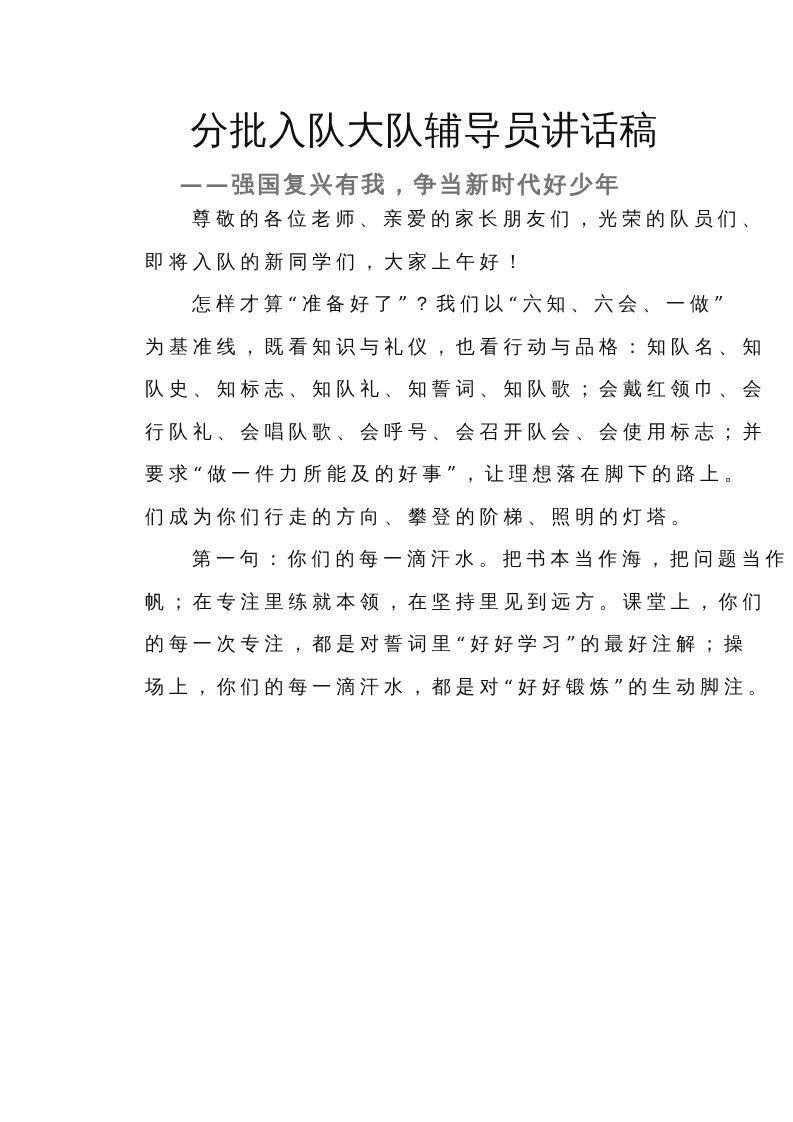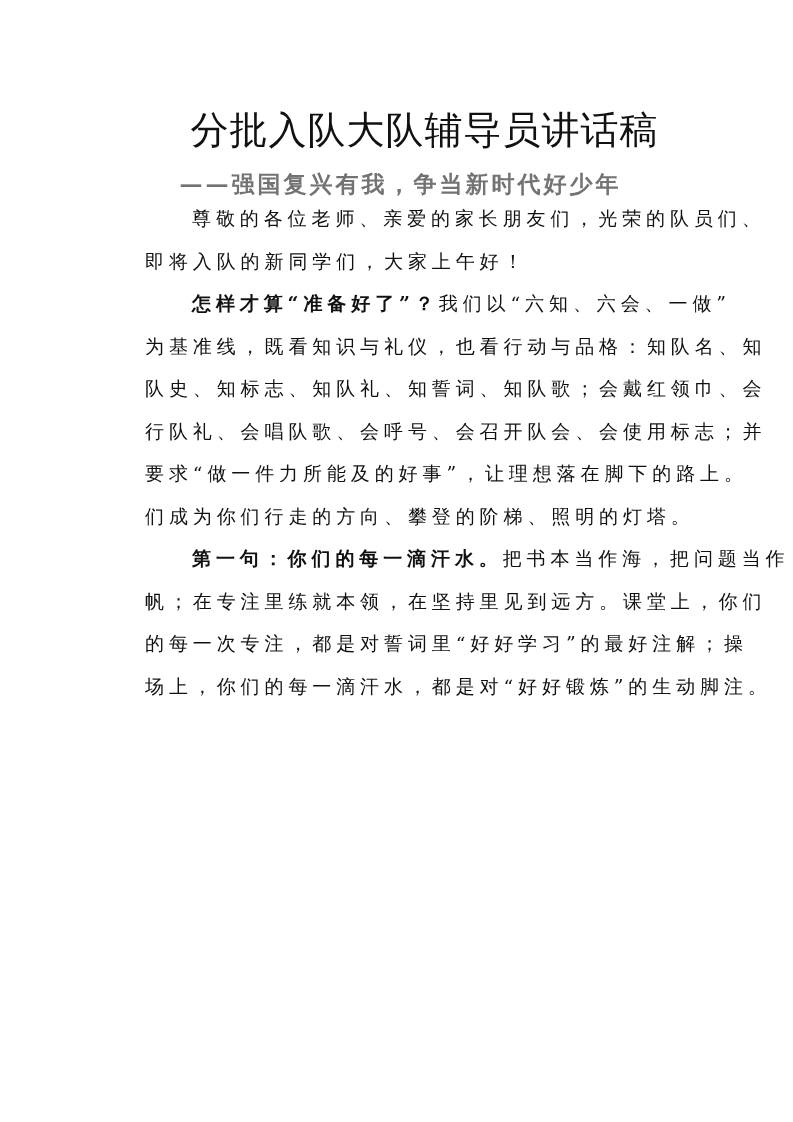--- a/index.html
+++ b/index.html
@@ -60,21 +60,21 @@
       line-height: 42.5px;
       font-size: 19px;
       letter-spacing: 4.9px;
       white-space: nowrap;
       color: #111;
     }
     .line.indent {
       padding-left: 47px;
     }
     .bold {
-      font-weight: bold;
+      font-weight: normal;
     }
   </style>
 </head>
 <body>
 
 <div class="page">
 
   <h1 class="title">分批入队大队辅导员讲话稿</h1>
   <h2 class="subtitle">——强国复兴有我，争当新时代好少年</h2>
 

